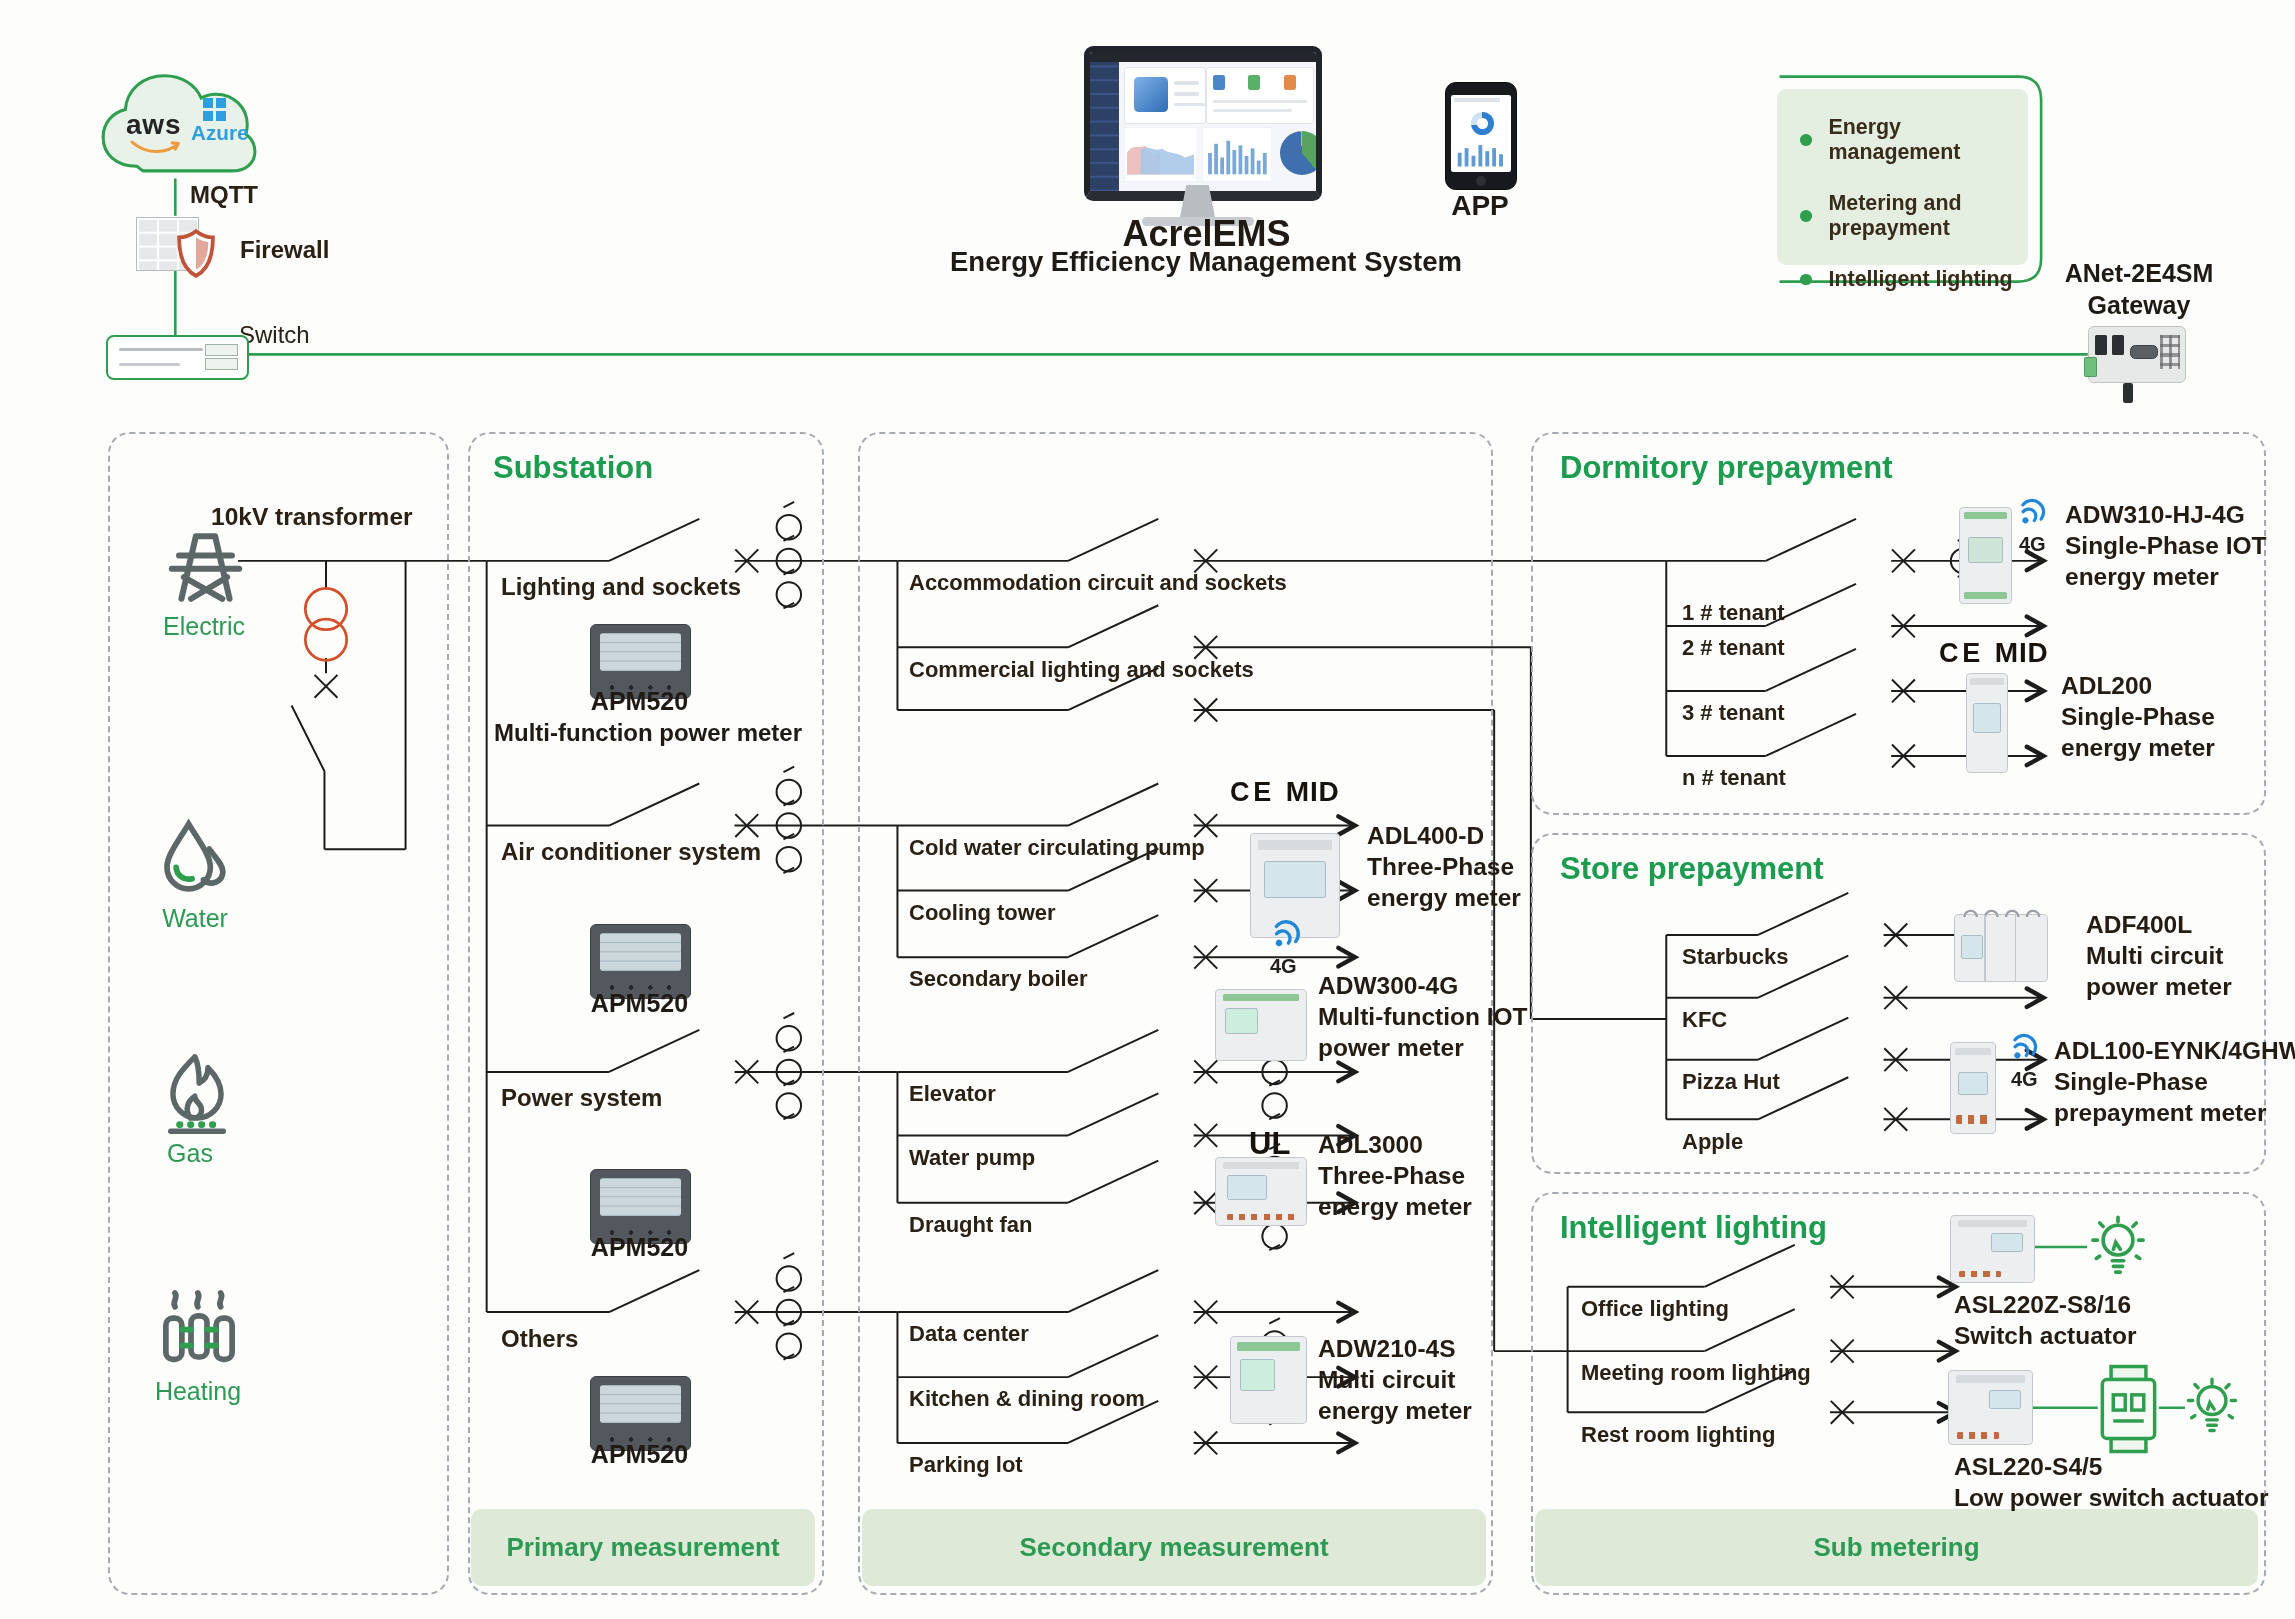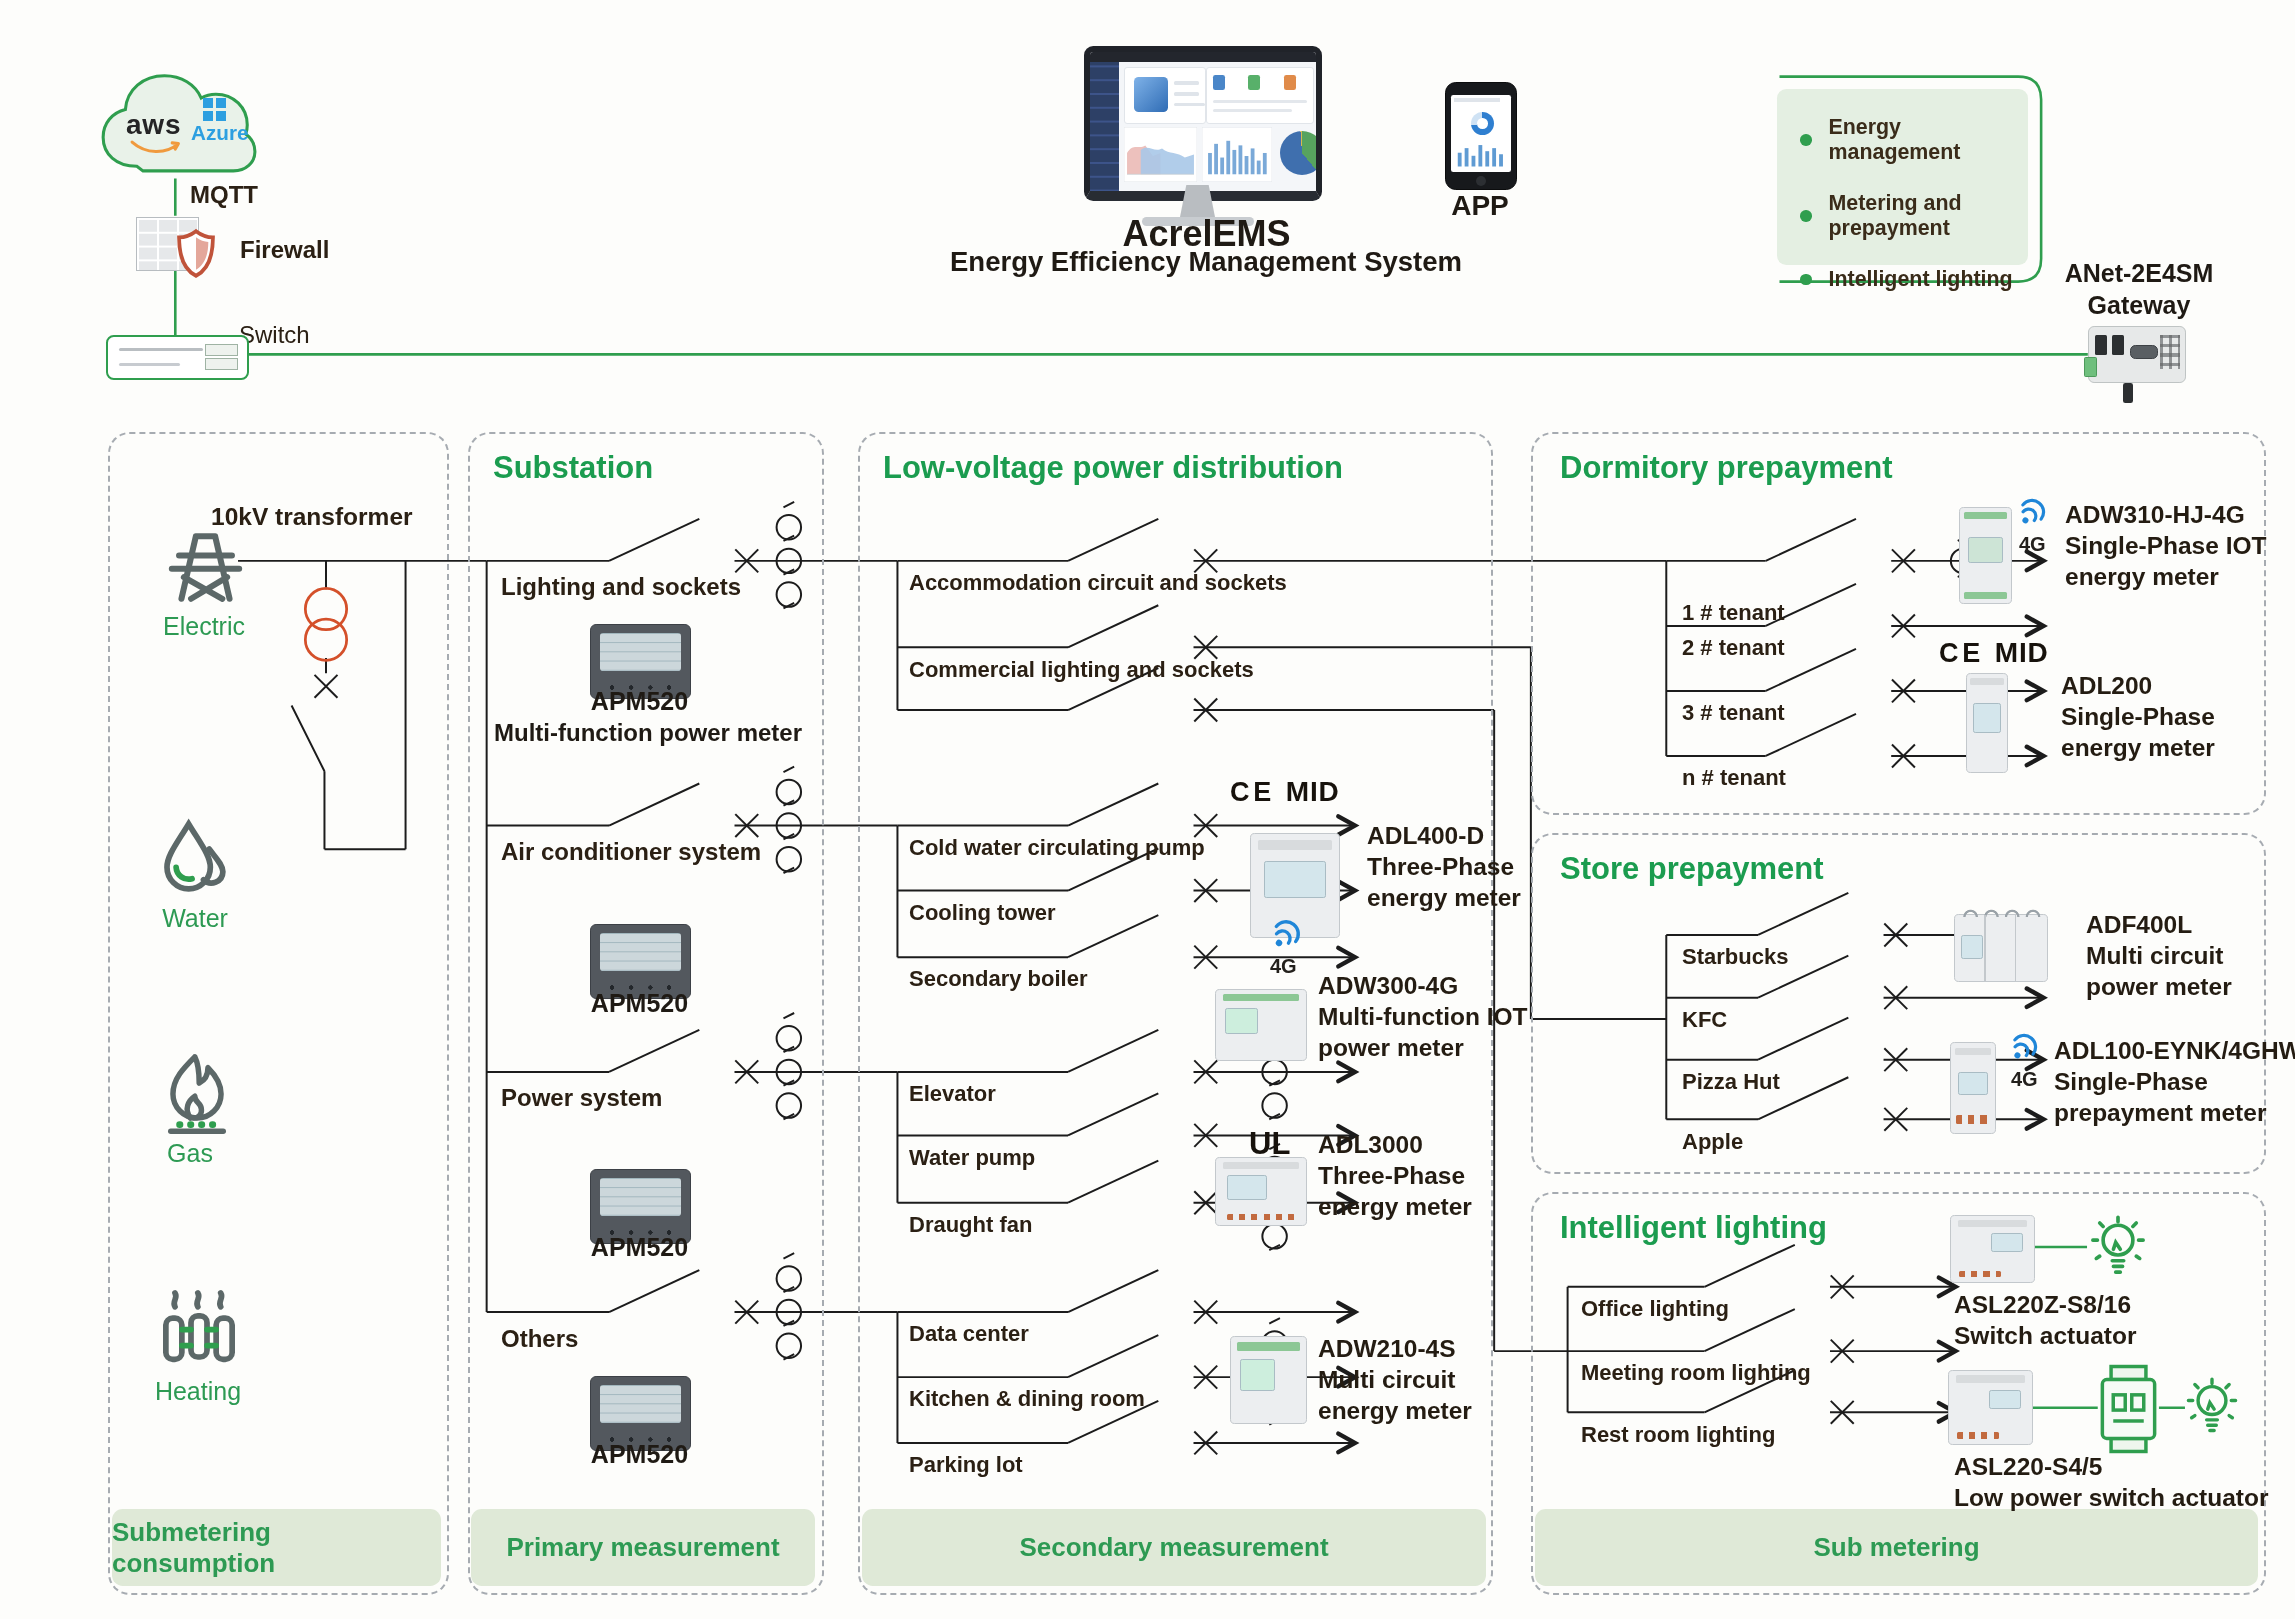--- a/index.html
+++ b/index.html
@@ -362,26 +362,24 @@
   <div class="gw-ant" style="left:2103px;top:383px;width:10px;height:20px"></div>
 
   <div class="panel" style="left:88px;top:432px;width:337px;height:1159px"></div>
   <div class="panel" style="left:448px;top:432px;width:352px;height:1159px"></div>
   <div class="panel" style="left:838px;top:432px;width:631px;height:1159px"></div>
   <div class="panel" style="left:1511px;top:432px;width:731px;height:379px"></div>
   <div class="panel" style="left:1511px;top:833px;width:731px;height:337px"></div>
   <div class="panel" style="left:1511px;top:1192px;width:731px;height:399px"></div>
 
   <div class="ptitle" style="left:473px;top:450px">Substation</div>
-  <div class="ptitle" style="left:863px;top:450px">Low-voltage power distribution</div>
   <div class="ptitle" style="left:1540px;top:450px">Dormitory prepayment</div>
   <div class="ptitle" style="left:1540px;top:851px">Store prepayment</div>
   <div class="ptitle" style="left:1540px;top:1210px">Intelligent lighting</div>
 
-  <div class="band" style="left:92px;top:1509px;width:329px;height:77px">Submetering consumption</div>
   <div class="band" style="left:451px;top:1509px;width:344px;height:77px">Primary measurement</div>
   <div class="band" style="left:842px;top:1509px;width:624px;height:77px">Secondary measurement</div>
   <div class="band" style="left:1515px;top:1509px;width:723px;height:77px">Sub metering</div>
 
   <div class="sl" style="left:191px;top:503px;font-weight:700;font-size:24.5px">10kV transformer</div>
 
   <svg class="abs" style="left:147px;top:529px" width="77" height="77" viewBox="0 0 64 64">
     <g stroke="#5c6868" stroke-width="5" fill="none" stroke-linecap="round" stroke-linejoin="round">
       <path d="M24,6 L40,6 M10,22 L54,22 M4,33 L60,33 M24,6 L12,58 M40,6 L52,58 M14,40 L46,58 M50,40 L20,58"></path>
     </g>

